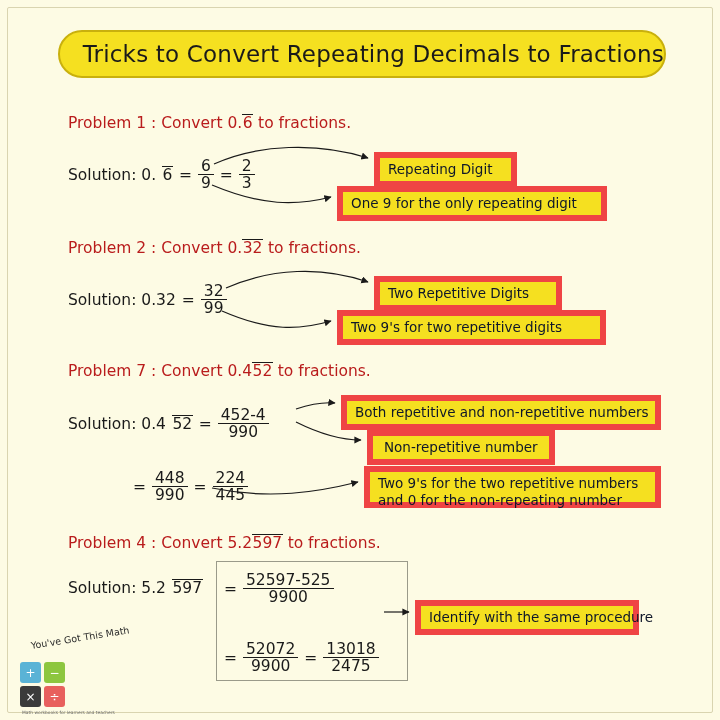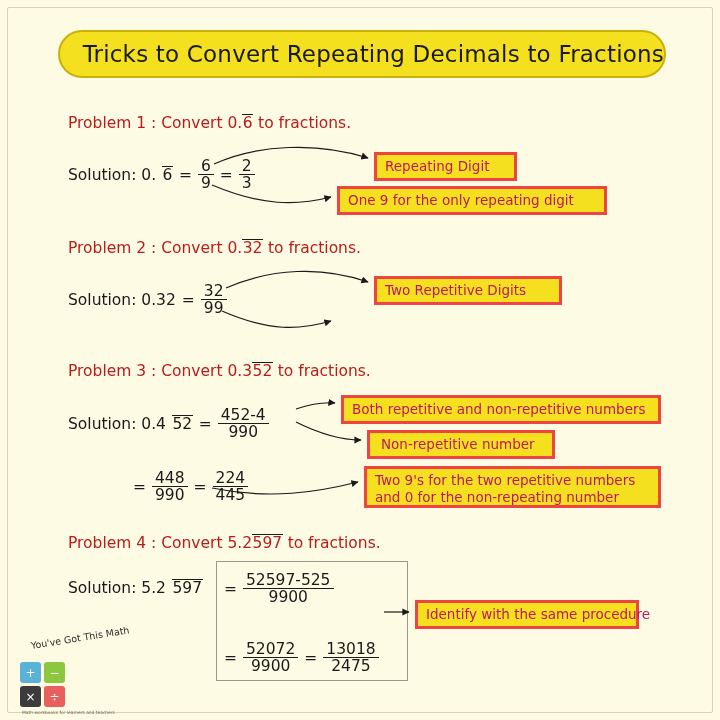--- a/index.html
+++ b/index.html
@@ -54,22 +54,22 @@
   }
   
   .abs { position: absolute; }
   .prob {
     font-size: 15.5px;
     color: #b91c1c;
     white-space: nowrap;
   }
   .callout {
     background: #f5e020;
-    border: 3px solid #ef4444;
-    color: #be185d;
+    border: 6px solid #ef4444;
+    color: #0f172a;
     font-size: 13.5px;
     padding: 3px 8px;
     box-sizing: border-box;
     white-space: nowrap;
     line-height: 1.25;
   }
   .callout.two-line { white-space: normal; }
   
   .frac {
     display: inline-block;
@@ -187,23 +187,24 @@
   <div class="inline-row" style="left:68px; top:283px;">
     <span>Solution: 0.32</span>
     <span>=</span>
     <span class="frac">
       <span class="num">32</span>
       <span class="den">99</span>
     </span>
   </div>
 
   <div class="abs callout" style="left:374px; top:276px; width:188px;">Two Repetitive Digits</div>
+  <div class="abs callout" style="left:337px; top:310px; width:269px;">Two 9's for two repetitive digits</div>
 
   <div class="abs prob" style="left:68px; top:362px;">
-    <span>Problem 3 : Convert 0.3</span><span class="ovl">52</span><span> to fractions.</span>
+    <span>Problem 7 : Convert 0.4</span><span class="ovl">52</span><span> to fractions.</span>
   </div>
 
   <div class="inline-row" style="left:68px; top:407px;">
     <span>Solution: 0.4</span>
       <span class="ovl">52</span>
     <span>=</span>
     <span class="frac">
       <span class="num">452-4</span>
       <span class="den">990</span>
     </span>

